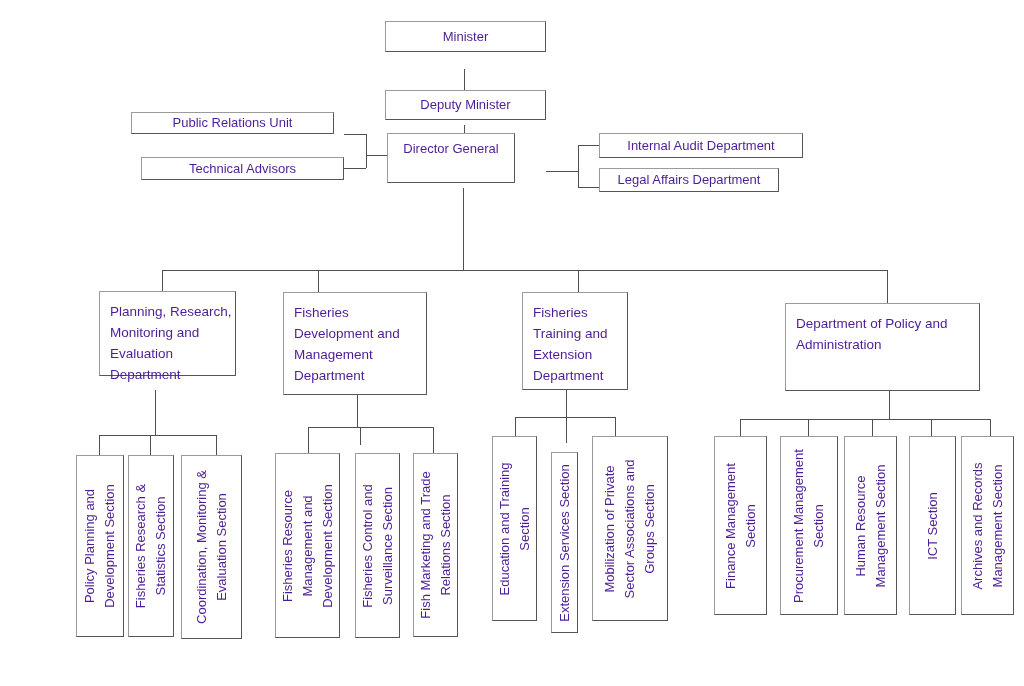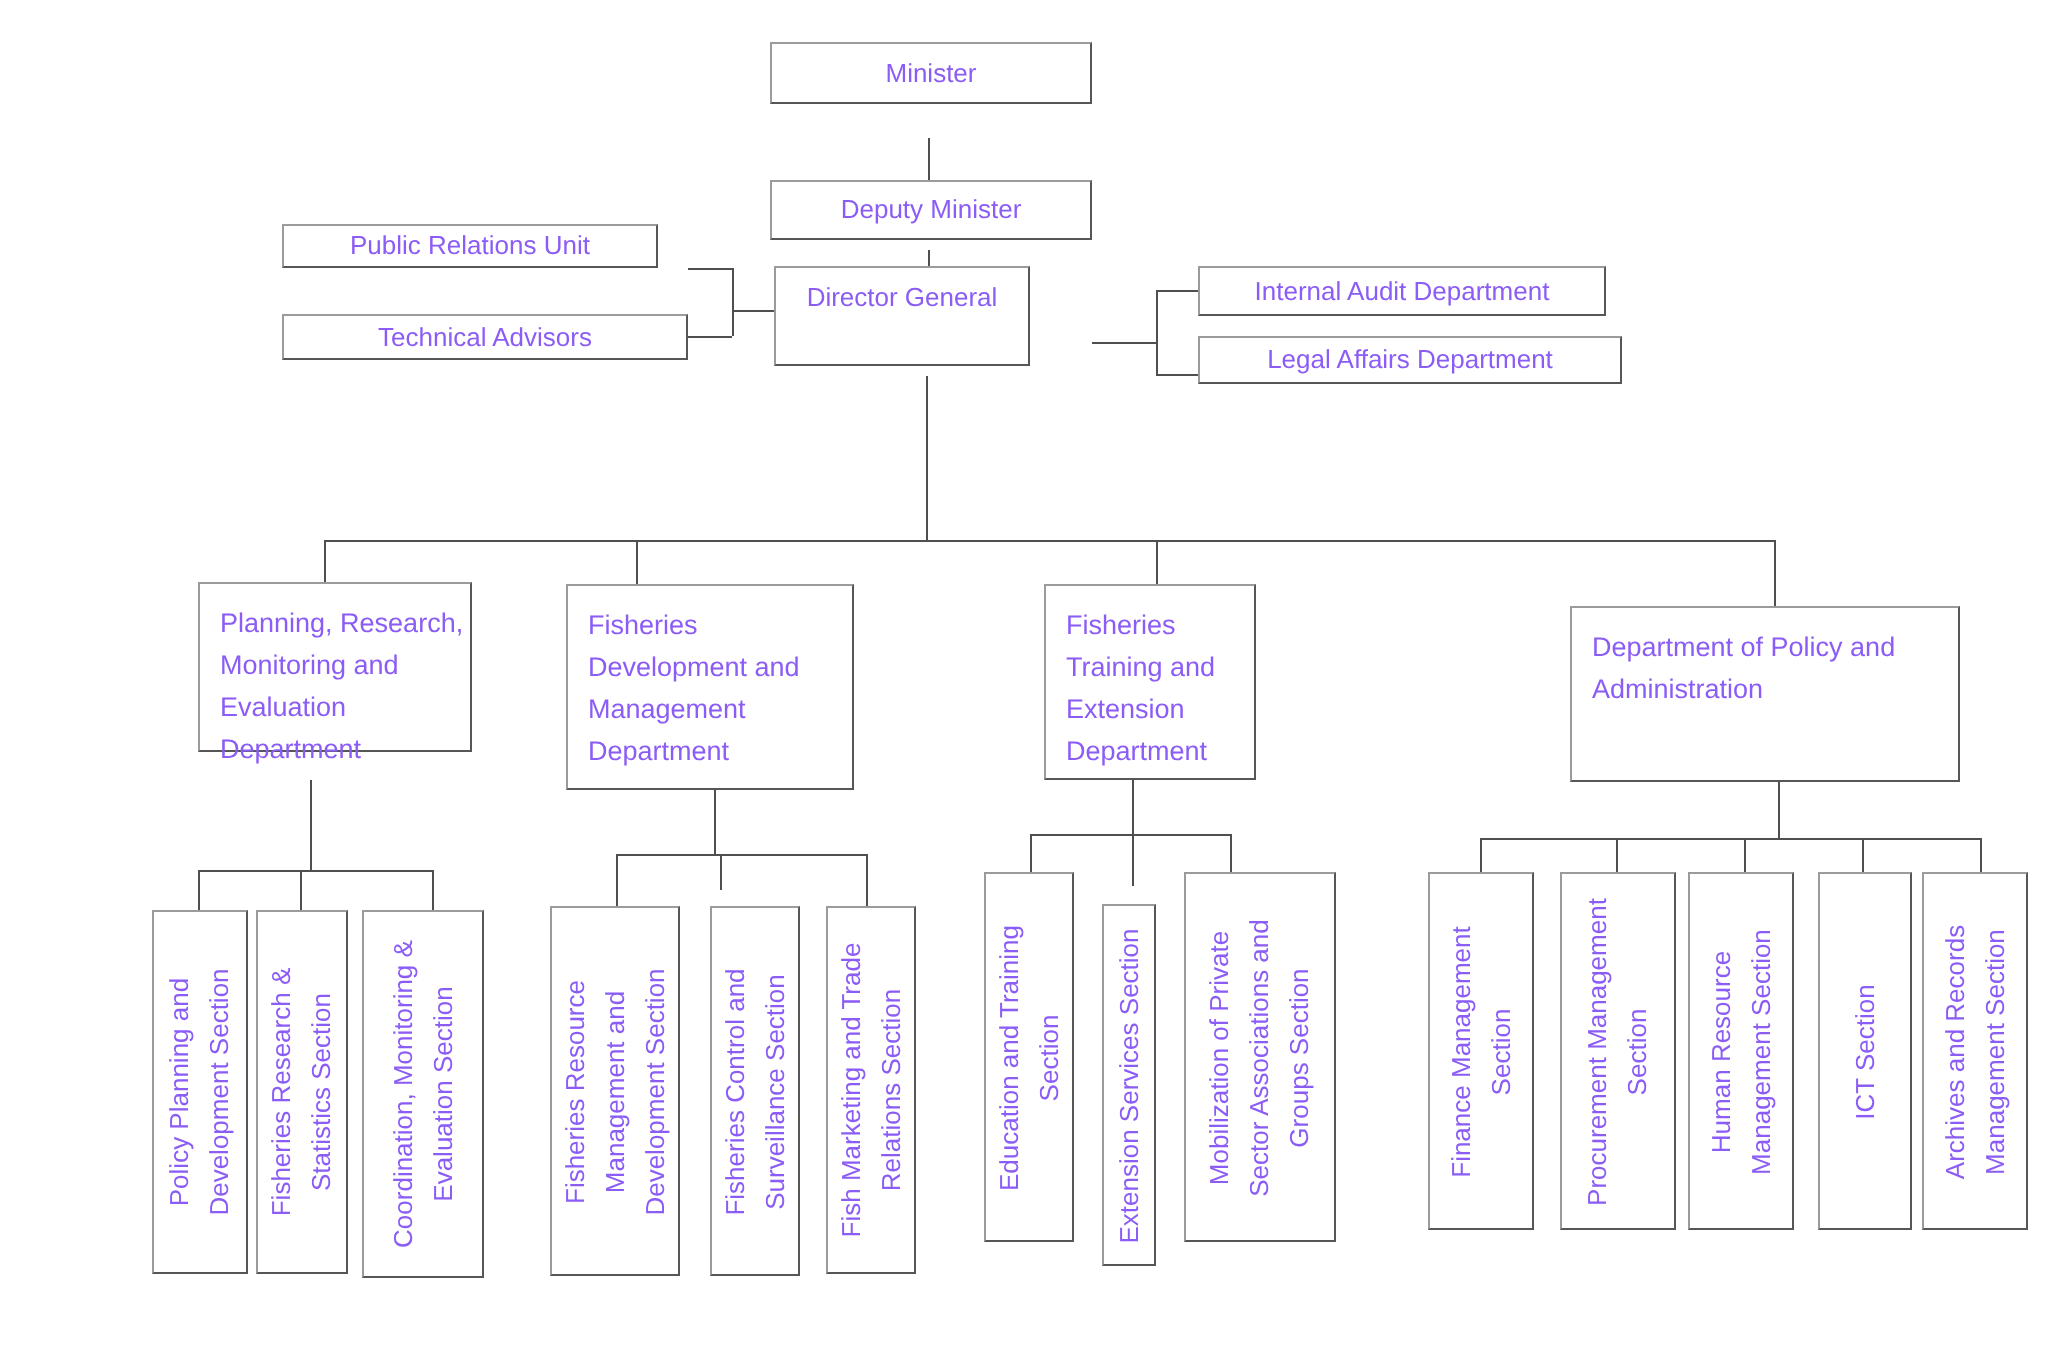--- a/index.html
+++ b/index.html
@@ -6,21 +6,21 @@
     margin: 0;
     padding: 0;
     background: #ffffff;
   }
   .canvas {
     position: relative;
     width: 1024px;
     height: 686px;
     background: #ffffff;
     font-family: "Liberation Sans", sans-serif;
-    color: #8b5cf6;
+    color: #4c1d95;
     overflow: hidden;
     border-radius: 29px;
   }
   .box {
     position: absolute;
     box-sizing: border-box;
     background: #ffffff;
     border: 1px solid;
     border-color: #9b9b9b #565656 #565656 #9b9b9b;
     display: flex;
@@ -70,33 +70,33 @@
   </div>
 
   <div class="box" style="left:385px;top:90px;width:161px;height:30px">
     <span class="lbl">Deputy Minister</span>
   </div>
 
   <div class="box dg" style="left:387px;top:133px;width:128px;height:50px">
     <span class="lbl">Director General</span>
   </div>
 
-  <div class="box" style="left:141px;top:112px;width:188px;height:22px">
+  <div class="box" style="left:131px;top:112px;width:203px;height:22px">
     <span class="lbl">Public Relations Unit</span>
   </div>
 
   <div class="box" style="left:141px;top:157px;width:203px;height:23px">
     <span class="lbl">Technical Advisors</span>
   </div>
 
   <div class="box" style="left:599px;top:133px;width:204px;height:25px">
     <span class="lbl">Internal Audit Department</span>
   </div>
 
-  <div class="box" style="left:599px;top:168px;width:212px;height:24px">
+  <div class="box" style="left:599px;top:168px;width:180px;height:24px">
     <span class="lbl">Legal Affairs Department</span>
   </div>
 
   <div class="box dept" style="left:99px;top:291px;width:137px;height:85px">
     <span class="lbl">Planning, Research,
 Monitoring and
 Evaluation
 Department</span>
   </div>
 

